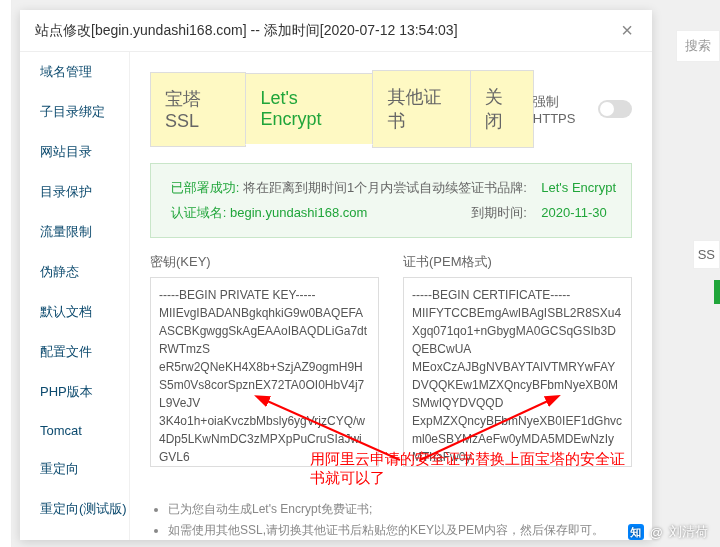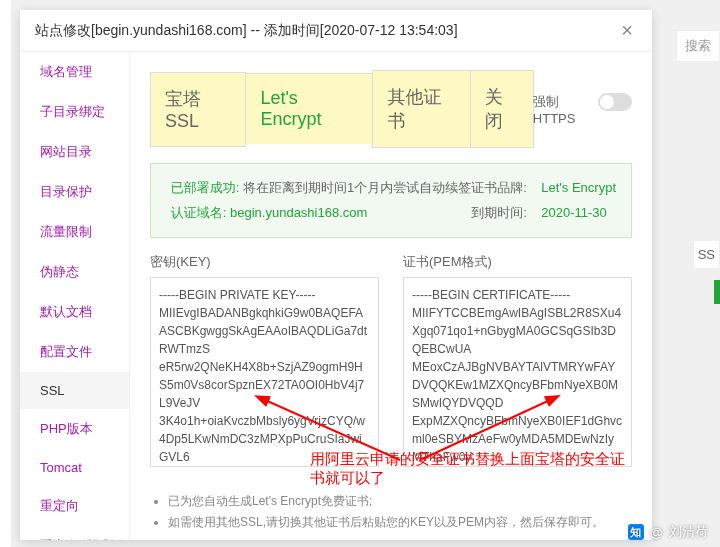--- a/index.html
+++ b/index.html
@@ -6,44 +6,44 @@
 body{background:#f0f0f0;width:720px;height:547px;overflow:hidden;position:relative;font-size:13px;color:#666}
 .bg-strip{position:absolute;left:0;top:0;width:12px;height:547px;background:#fff;border-right:1px solid #eee}
 .search-hint{position:absolute;right:0;top:30px;background:#fff;padding:6px 8px;color:#999;font-size:13px;border:1px solid #eee}
 .ss-hint{position:absolute;right:0;top:240px;background:#fff;padding:6px 4px;color:#666;font-size:13px;border:1px solid #eee}
 .modal{position:absolute;left:20px;top:10px;width:632px;height:530px;background:#fff;box-shadow:0 2px 10px rgba(0,0,0,.15)}
 .modal-head{height:42px;border-bottom:1px solid #eee;display:flex;align-items:center;padding:0 15px;justify-content:space-between}
 .modal-title{color:#333;font-size:14px}
 .close-x{font-size:20px;color:#888;cursor:pointer;padding:0 4px}
 .modal-body{display:flex;height:calc(100% - 42px)}
 .sidebar{width:110px;border-right:1px solid #f0f0f0;background:#fff;overflow-y:auto}
-.side-item{padding:11px 0 11px 20px;color:#a21caf;cursor:pointer;font-size:13px}
+.side-item{padding:11px 0 11px 20px;color:#0c4a6e;cursor:pointer;font-size:13px}
 .side-item.active{background:#f5f5f5;color:#333}
 .content{flex:1;padding:18px 20px;overflow:hidden;position:relative}
 .tabs{display:flex;align-items:center;margin-bottom:15px}
 .tab{border:1px solid #ddd;padding:14px 14px;margin-right:-1px;color:#666;cursor:pointer;background:#fef9c3;font-size:18px}
 .tab.active{border-top:1px solid #ddd;border-bottom-color:#fff;color:#20a53a;position:relative;z-index:1}
-.tabs-right{margin-left:auto;display:flex;align-items:flex-start;gap:0}
+.tabs-right{margin-left:auto;display:flex;align-items:center;gap:0}
 .switch{width:36px;height:18px;border-radius:10px;background:#ddd;position:relative;cursor:pointer}
 .switch::after{content:"";position:absolute;width:14px;height:14px;background:#fff;border-radius:50%;top:2px;left:2px}
 .notice{border:1px solid #c9e6c9;background:#f1f9f1;padding:12px 15px;margin-bottom:15px;display:flex;justify-content:flex-end;font-size:13px}
 .notice-left{line-height:1.9}
 .notice-right{line-height:1.9;text-align:left}
 .green{color:#20a53a}
 .label-k{color:#666;display:inline-block;width:70px}
 .cert-row{display:flex;gap:24px;margin-bottom:12px}
 .cert-col{flex:1;min-width:0}
 .cert-label{color:#666;margin-bottom:6px;font-size:13px}
 .cert-ta{width:100%;height:190px;border:1px solid #ddd;padding:8px;font-size:12px;color:#555;resize:none;font-family:inherit;line-height:1.5;word-break:break-all}
 .btns{display:flex;gap:10px;margin-bottom:10px}
 .btn{padding:7px 16px;border:none;cursor:pointer;font-size:13px;color:#fff}
 .btn-close{background:#20a53a}
 .btn-renew{background:#20a53a}
 .annot{color:#ff0000;font-size:15px;position:absolute;bottom:52px;left:180px;right:15px;font-weight:500}
-.tips{position:absolute;bottom:8px;left:20px;right:15px;color:#888;font-size:12px;line-height:1.7}
+.tips{position:absolute;bottom:0;left:20px;right:15px;color:#888;font-size:12px;line-height:1.7}
 .tips li{list-style:disc;margin-left:18px}
 .arrow{position:absolute;pointer-events:none}
 .watermark{position:absolute;right:12px;bottom:6px;color:#fff;font-size:13px;display:flex;align-items:center;gap:6px;text-shadow:0 0 3px rgba(0,0,0,.6)}
 .wm-icon{width:16px;height:16px;background:#0084ff;border-radius:3px;display:inline-flex;align-items:center;justify-content:center;color:#fff;font-size:11px;font-weight:bold}
 .green-edge{position:absolute;right:0;top:280px;width:6px;height:24px;background:#20a53a}
 </style>
 </head>
 <body>
 
 <div class="bg-strip"></div>
@@ -59,21 +59,20 @@
   <div class="modal-body">
     <div class="sidebar">
       <div class="side-item">域名管理</div>
       <div class="side-item">子目录绑定</div>
       <div class="side-item">网站目录</div>
       <div class="side-item">目录保护</div>
       <div class="side-item">流量限制</div>
       <div class="side-item">伪静态</div>
       <div class="side-item">默认文档</div>
       <div class="side-item">配置文件</div>
-      <div class="side-item active">SSL</div>
       <div class="side-item">PHP版本</div>
       <div class="side-item">Tomcat</div>
       <div class="side-item">重定向</div>
       <div class="side-item">重定向(测试版)</div>
     </div>
     <div class="content">
       <div class="tabs">
         <div class="tab">宝塔SSL</div>
         <div class="tab active">Let's Encrypt</div>
         <div class="tab">其他证书</div>

